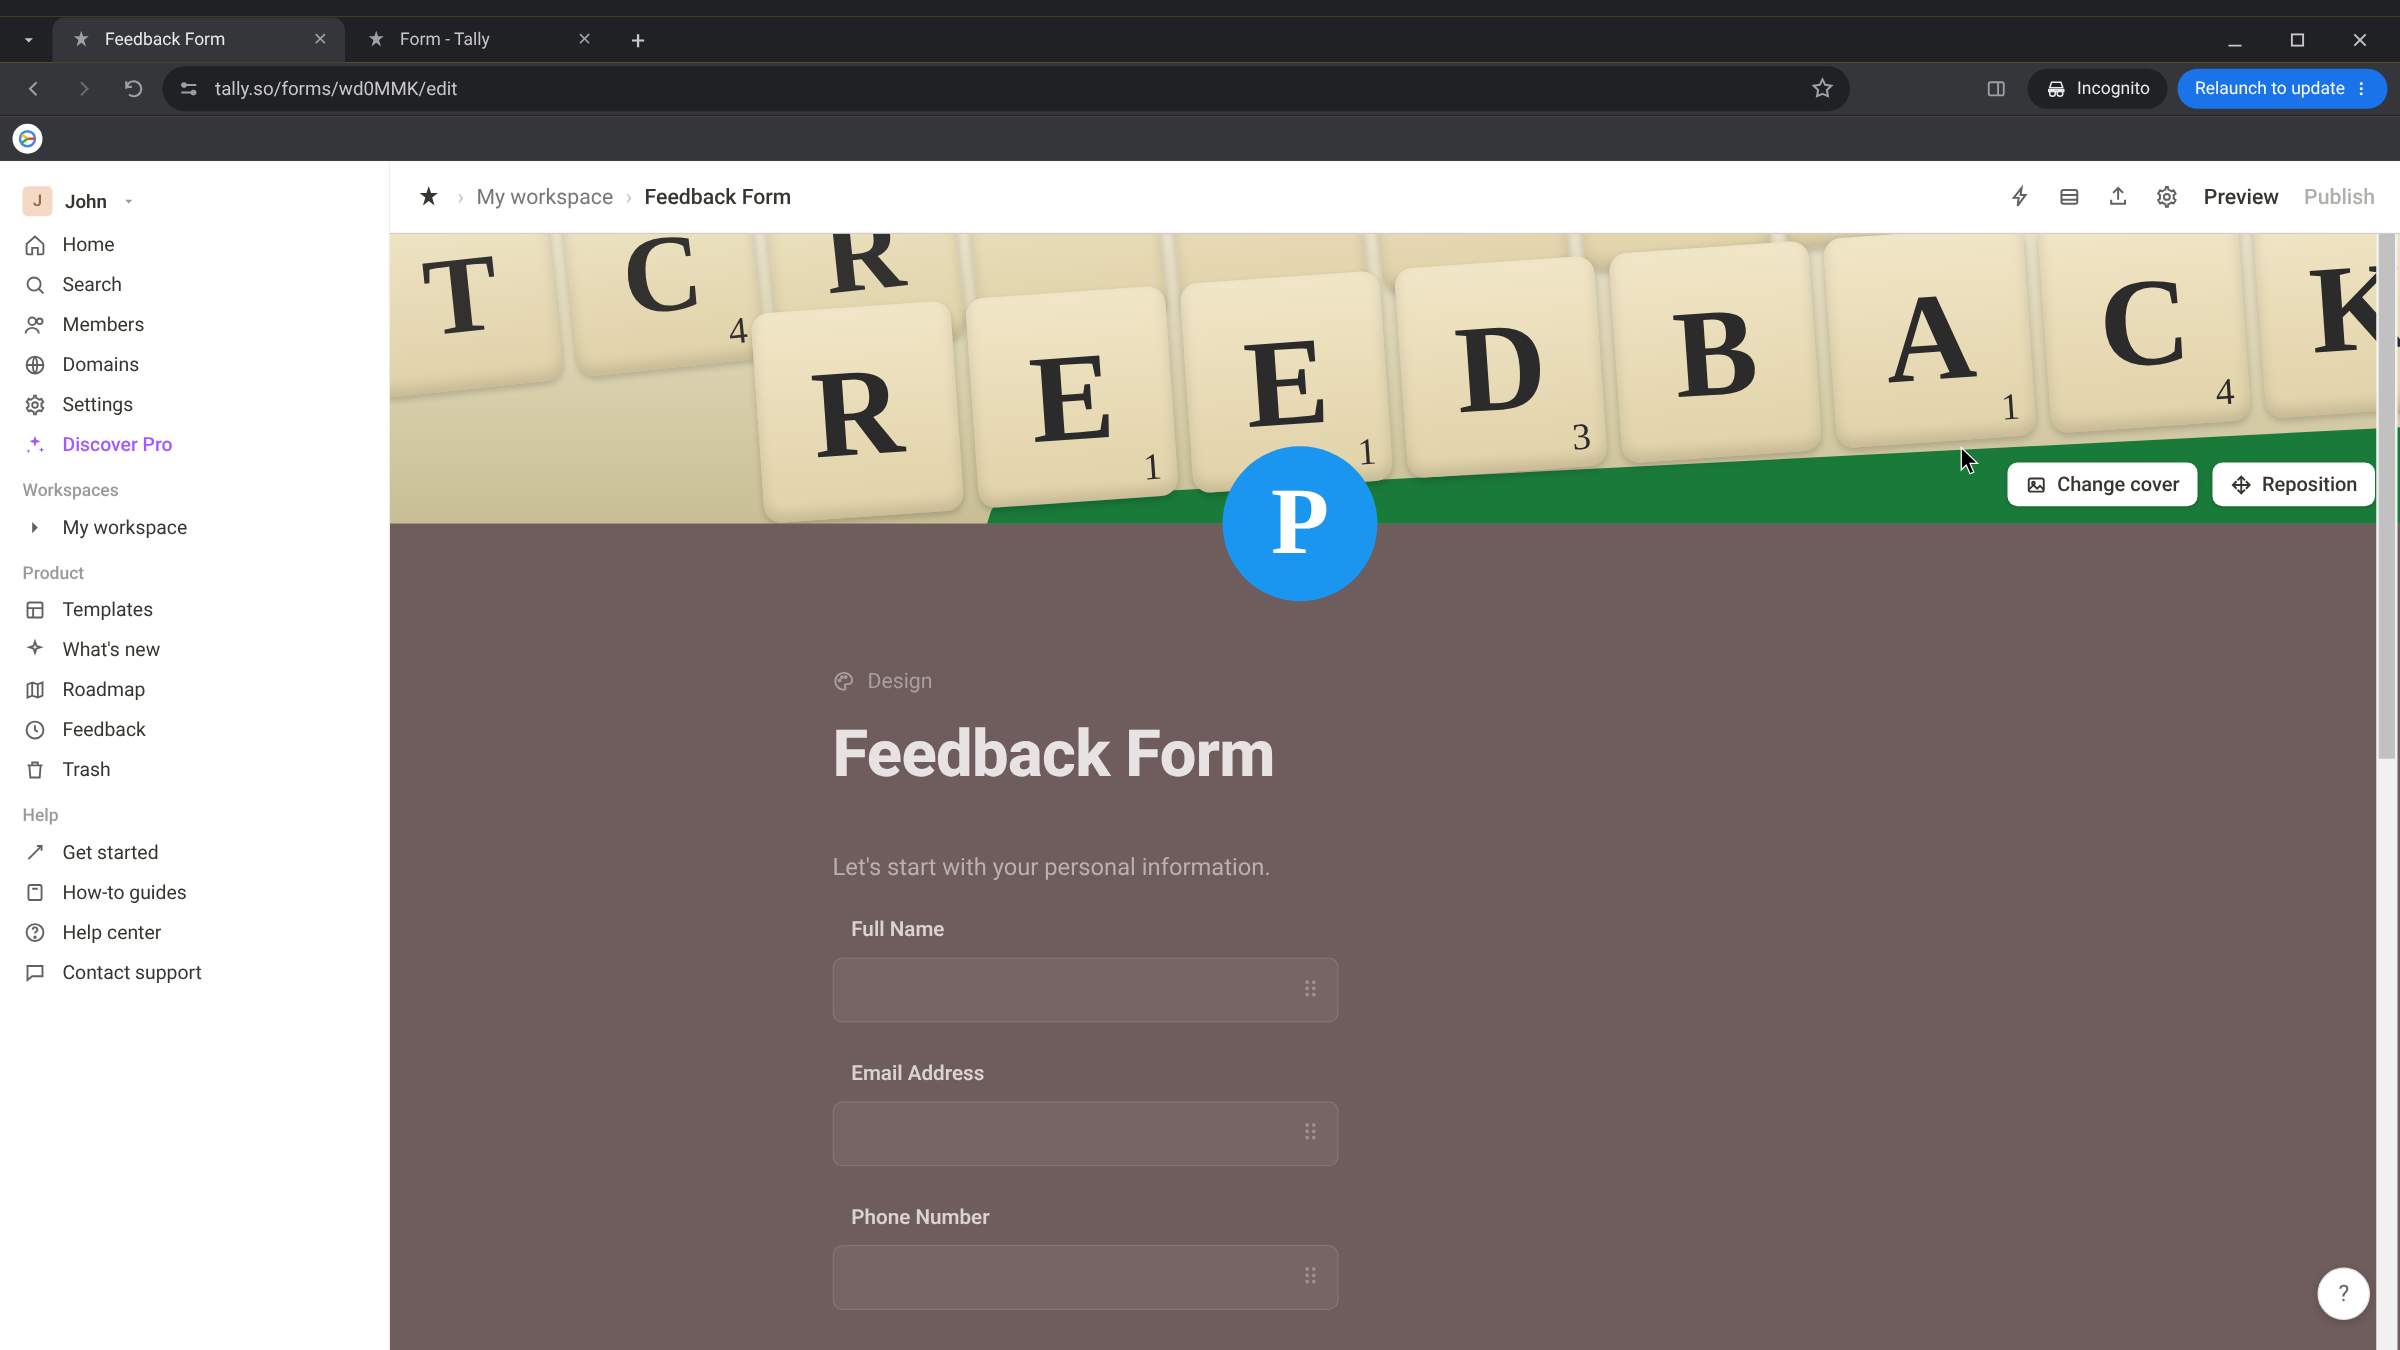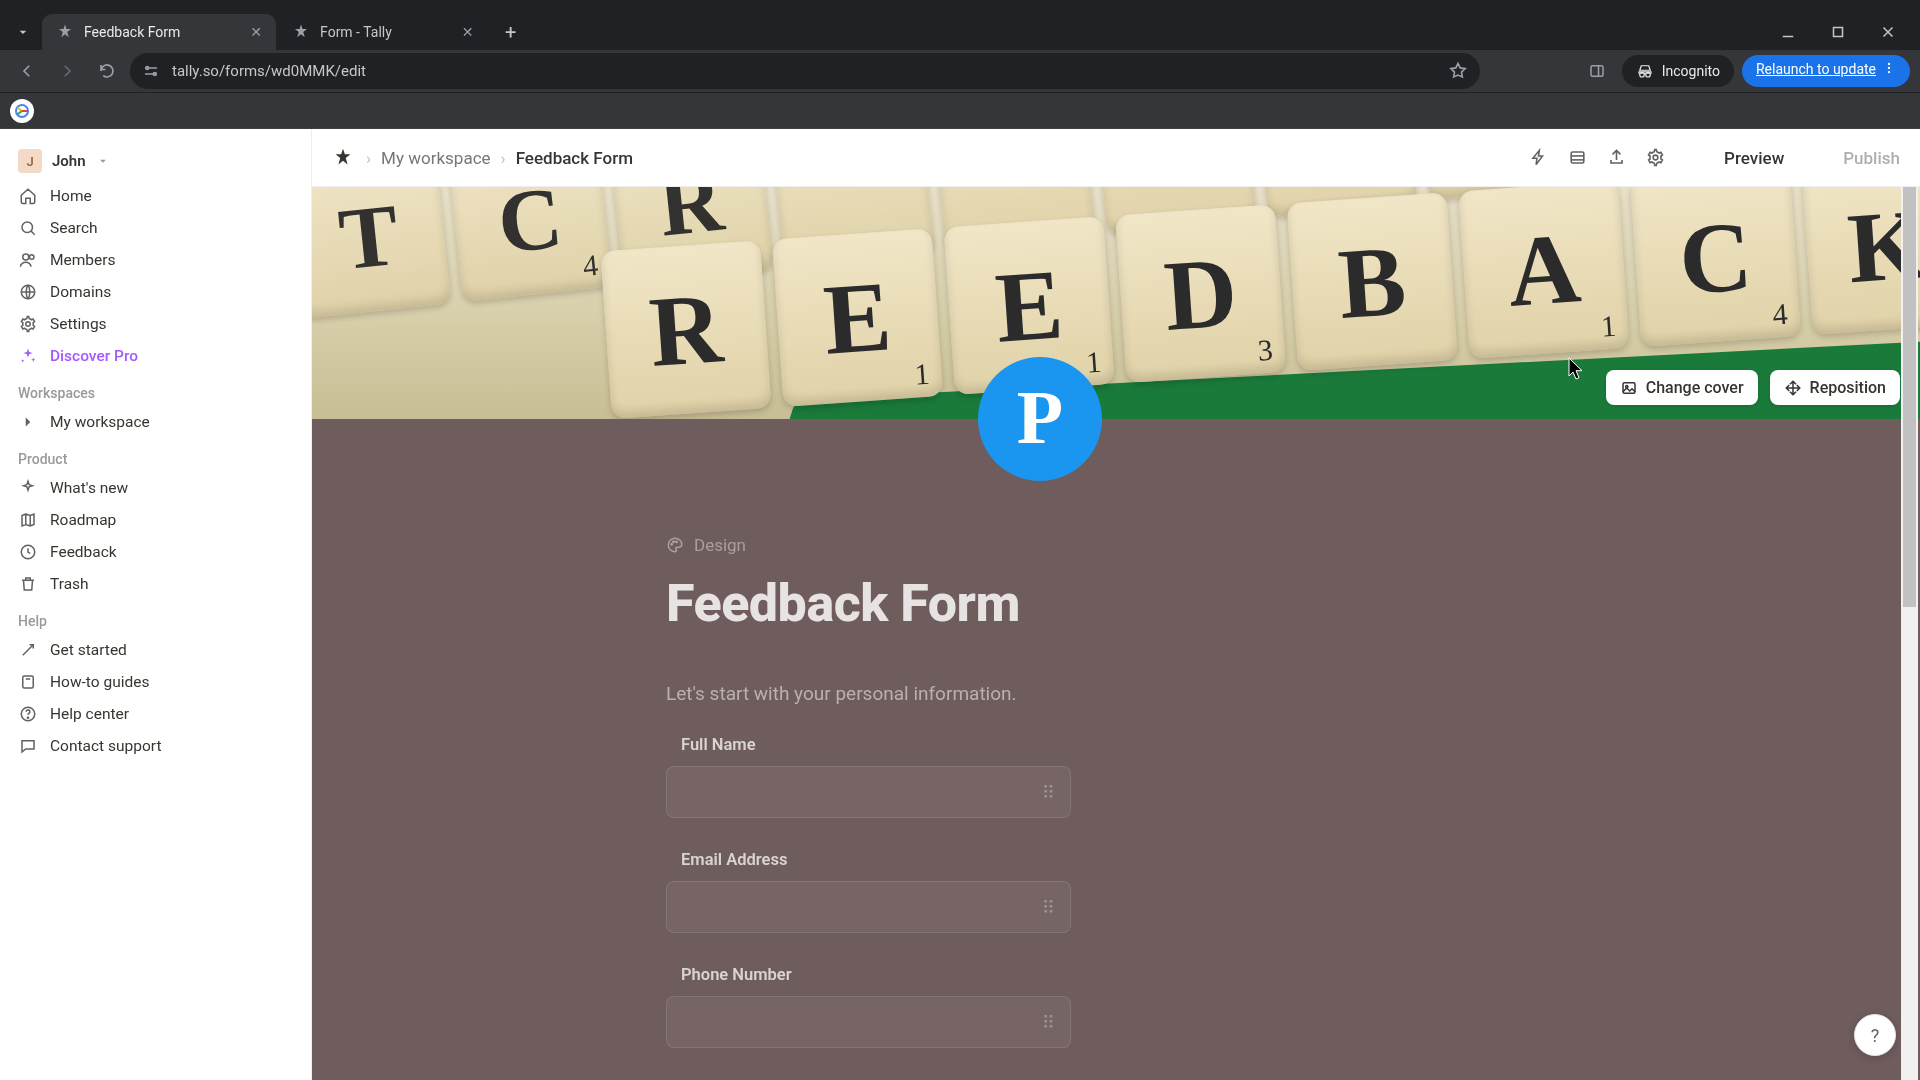--- a/index.html
+++ b/index.html
@@ -20,21 +20,21 @@
 
 .toolbar { display:flex; align-items:center; height: 46px; background:#35363a; padding: 0 10px; gap:6px; border-bottom:1px solid #202124; }
 .tbtn { width:34px; height:34px; display:flex; align-items:center; justify-content:center; color:#9aa0a6; border-radius:50%; }
 .tbtn.disabled { opacity:0.5; }
 .omnibox { flex:0 0 auto; width: 1350px; display:flex; align-items:center; background:#202124; border-radius:20px; height:36px; padding:0 12px; gap:12px; color:#c7c7c7; font-size:15px; }
 .omnibox .site-controls { color:#9aa0a6; }
 .omnibox .url { flex:1; color:#c7c7c7; }
 .omnibox .star { color:#9aa0a6; }
 .toolbar-right { display:flex; align-items:center; gap:8px; margin-left:auto; }
 .incog-pill { display:flex; align-items:center; gap:8px; background:#202124; border-radius:20px; padding:4px 14px; color:#e8eaed; font-size:14px; height:32px; }
-.relaunch { background:#1a73e8; color:#fff; border-radius:20px; padding:6px 14px; font-size:14px; display:flex; align-items:flex-start; gap:6px; height:32px;text-decoration:underline; }
+.relaunch { background:#1a73e8; color:#fff; border-radius:20px; padding:6px 14px; font-size:14px; display:flex; align-items:center; gap:6px; height:32px; }
 
 .bookmarks-bar { height:38px; background:#35363a; border-bottom:1px solid #3c4043; display:flex; align-items:center; padding:0 10px; }
 .bm-icon { width:24px; height:24px; border-radius:50%; background:#fff; display:flex; align-items:center; justify-content:center; font-size:14px; }
 
 
 .app { flex:1; background:#fff; display:flex; }
 .sidebar { width:312px; border-right:1px solid #eee; background:#fff; display:flex; flex-direction:column; padding:14px 10px; gap:2px; color:#37352f; }
 .user-row { display:flex; align-items:center; gap:10px; padding:6px 8px; border-radius:6px; font-size:15px; font-weight:600; }
 .avatar { width:24px; height:24px; border-radius:4px; background:#f4d9c6; color:#9b6a3f; display:flex; align-items:center; justify-content:center; font-size:13px; font-weight:600; }
 .nav-item { display:flex; align-items:flex-start; gap:12px; padding:6px 8px; border-radius:6px; font-size:15.5px; color:#37352f; }
@@ -42,21 +42,21 @@
 .nav-item.pro { color:#a259ff; font-weight:500; }
 .nav-item.pro .ico { color:#a259ff; }
 .section-label { font-size:14px; color:#9b9a97; padding:12px 8px 4px; font-weight:500; }
 
 .main { flex:1; display:flex; flex-direction:column; position:relative; background:#fff; overflow:hidden; }
 .topbar { height:58px; display:flex; align-items:center; padding:0 20px; gap:12px; border-bottom:1px solid #eee; }
 .crumb { display:flex; align-items:center; gap:10px; color:#787774; font-size:17px; }
 .crumb .sep { color:#c0c0be; }
 .crumb .current { color:#37352f; font-weight:500; }
 .topbar-right { margin-left:auto; display:flex; align-items:center; gap:20px; color:#616161; }
-.txtbtn { font-size:17px; color:#37352f; font-weight:500;margin-left:39px; }
+.txtbtn { font-size:17px; color:#37352f; font-weight:500; }
 .txtbtn.muted { color:#b0afac; }
 
 .canvas { flex:1; position:relative; background:#6f5c5c; overflow:hidden; }
 .cover { position:relative; height:232px; overflow:hidden; }
 .cover-controls { position:absolute; right:20px; bottom:14px; display:flex; gap:12px;padding-left:45px; }
 .cover-btn { background:#fff; border-radius:8px; padding:8px 14px; font-size:16px; font-weight:500; color:#37352f; display:flex; align-items:center; gap:8px; box-shadow:0 1px 3px rgba(0,0,0,0.15); }
 
 
 .scrabble-bg { position:absolute; inset:0; background:linear-gradient(180deg,#e8e0c8 0%,#d6cda8 60%,#c8be95 100%); }
 .rack { position:absolute; left:480px; right:-40px; bottom:-40px; height:90px; background:#1a7a3a; transform:skewX(-20deg) rotate(-3deg); border-radius:10px; }
@@ -284,20 +284,30 @@
       <div class="nav-item">
         <span class="ico">
             <svg viewBox="0 0 24 24" fill="currentColor">
               <path d="M9 6l6 6-6 6z"></path>
             </svg>
           </span>
         <span>My workspace</span>
       </div>
 
       <div class="section-label">Product</div>
+      <div class="nav-item">
+        <span class="ico">
+            <svg viewBox="0 0 24 24" fill="none" stroke="currentColor" stroke-width="2">
+              <rect x="4" y="4" width="16" height="16" rx="2"></rect>
+              <line x1="4" y1="10" x2="20" y2="10"></line>
+              <line x1="10" y1="10" x2="10" y2="20"></line>
+            </svg>
+          </span>
+        <span>Templates</span>
+      </div>
       <div class="nav-item">
         <span class="ico">
             <svg viewBox="0 0 24 24" fill="none" stroke="currentColor" stroke-width="2">
               <path d="M12 3l1.5 4.5L18 9l-4.5 1.5L12 15l-1.5-4.5L6 9l4.5-1.5z"></path>
             </svg>
           </span>
         <span>What's new</span>
       </div>
       <div class="nav-item">
         <span class="ico">

